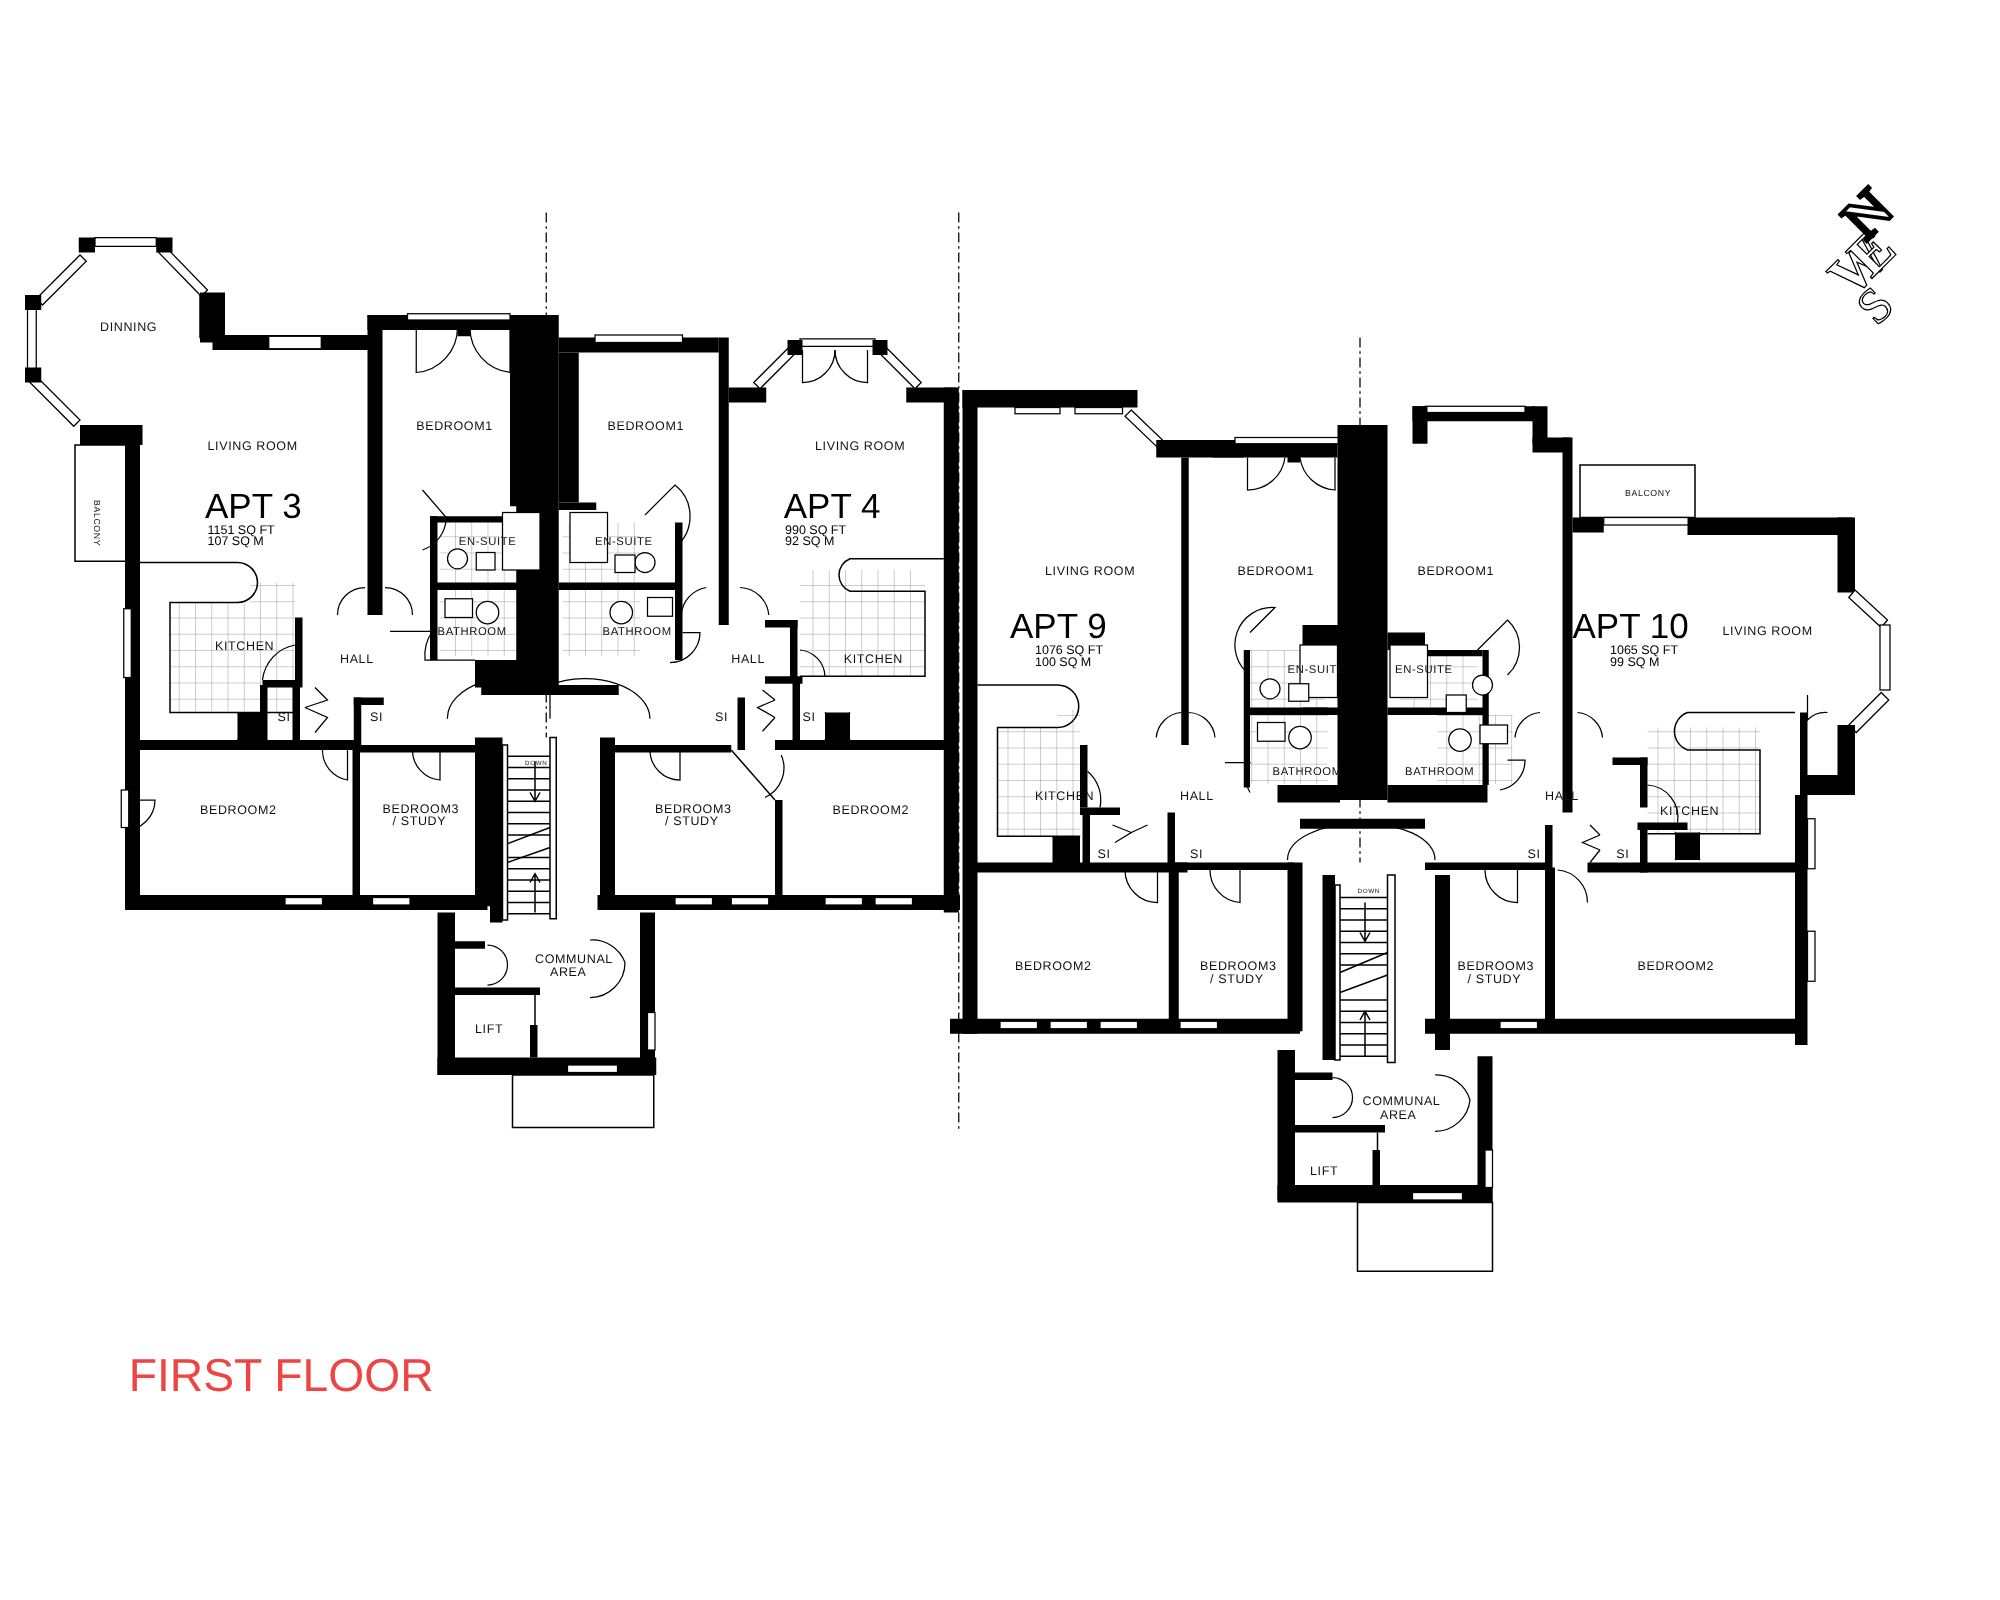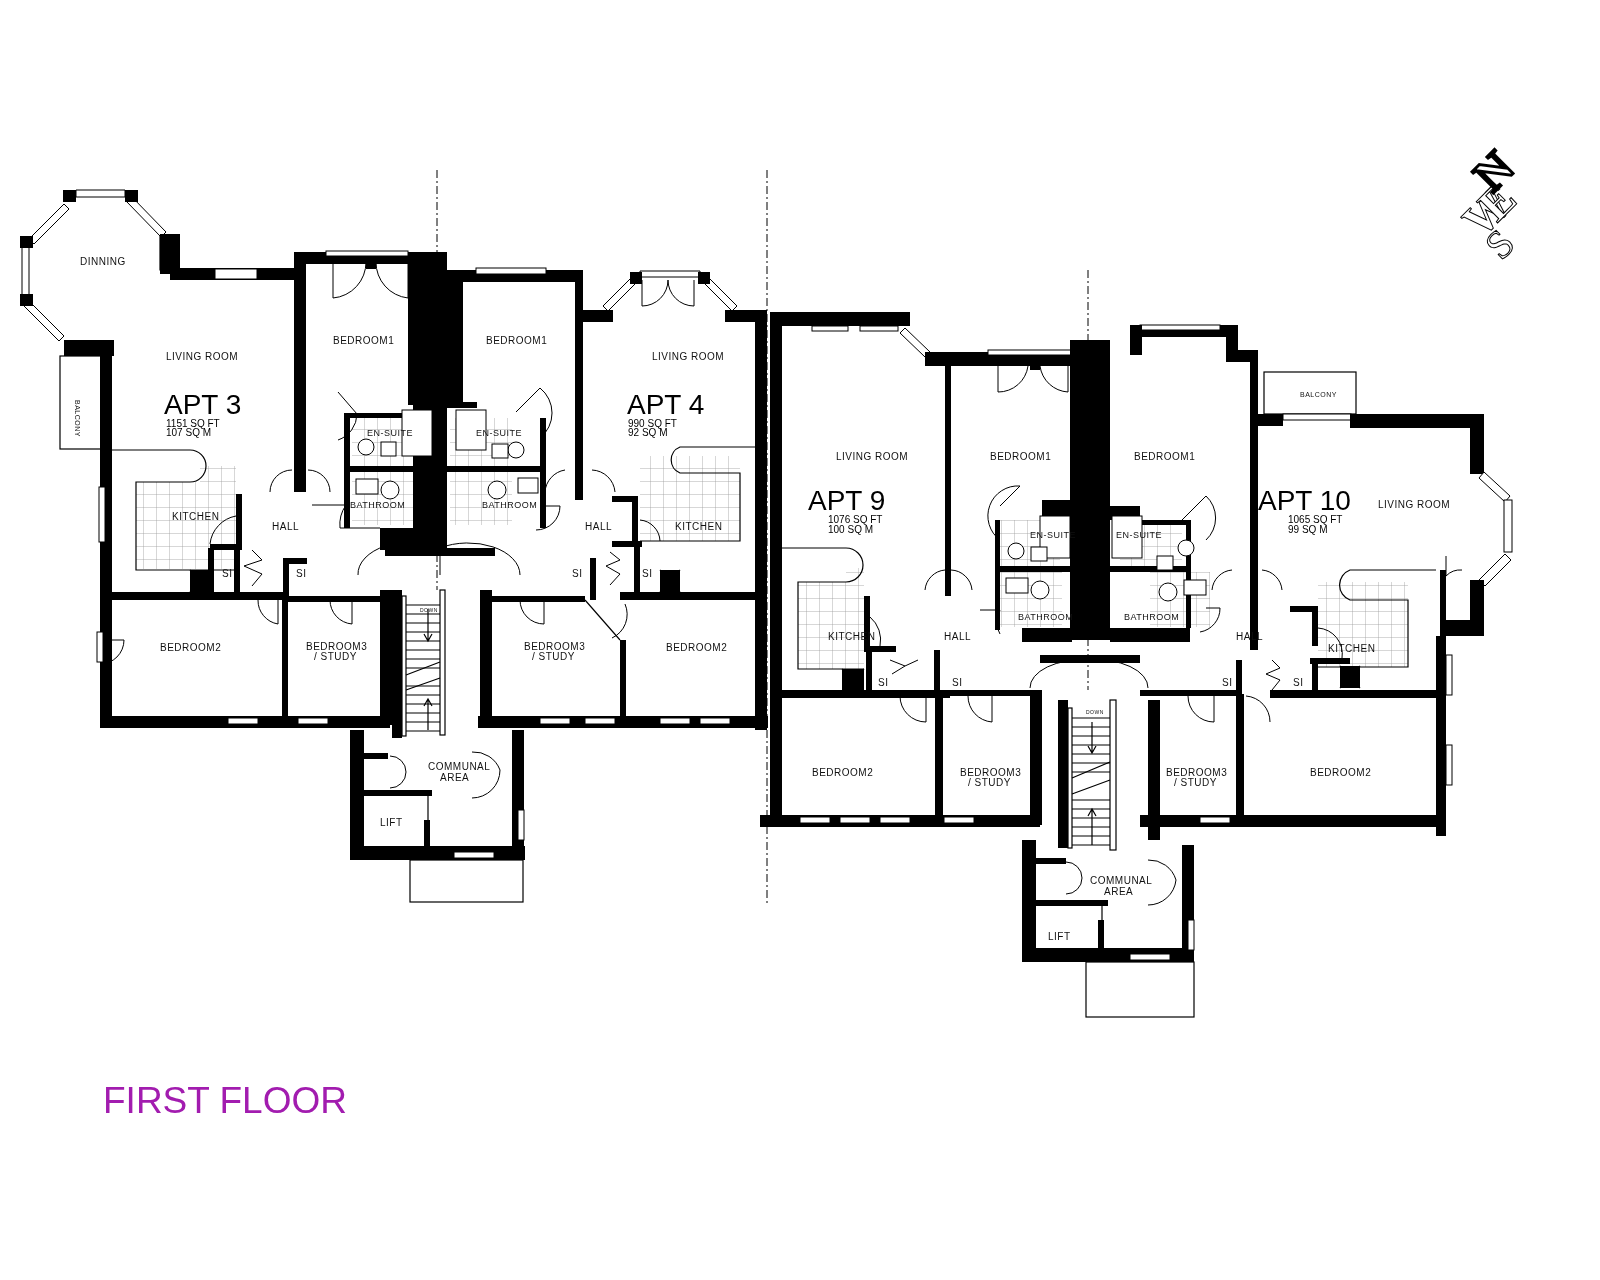--- a/index.html
+++ b/index.html
@@ -7,21 +7,21 @@
   #plan { position:absolute; left:0; top:0; width:1600px; height:1280px; }
   .wall { fill:#000; }
   .thin { stroke:#000; stroke-width:1.2; fill:none; }
   .win { fill:#fff; stroke:#000; stroke-width:1; }
   .door { stroke:#000; stroke-width:1; fill:none; }
   .tile { fill:url(#tiles); stroke:none; }
   .dash { stroke:#000; stroke-width:1; stroke-dasharray:8 3 2 3; fill:none; }
   .room-label { font-family:"Liberation Sans", sans-serif; font-size:10px; fill:#111; letter-spacing:0.5px; }
   .apt-title { font-family:"Liberation Sans", sans-serif; font-size:28px; fill:#000; }
   .apt-area { font-family:"Liberation Sans", sans-serif; font-size:10px; fill:#000; }
-  .floor-title { position:absolute; left:103px; top:1080px; font-size:37px; color:#a21caf; font-family:"Liberation Sans", sans-serif; }
+  .floor-title { position:absolute; left:103px; top:1080px; font-size:37px; color:#ef4444; font-family:"Liberation Sans", sans-serif; }
   .fix { fill:#fff; stroke:#000; stroke-width:1; }
 </style>
 </head>
 <body>
 
 <svg id="plan" viewBox="0 0 1600 1280" xmlns="http://www.w3.org/2000/svg">
   <defs>
     <pattern id="tiles" width="13" height="13" patternUnits="userSpaceOnUse">
       <rect width="13" height="13" fill="#fff"></rect>
       <path d="M13 0 L0 0 0 13" fill="none" stroke="#9a9a9a" stroke-width="0.8"></path>

